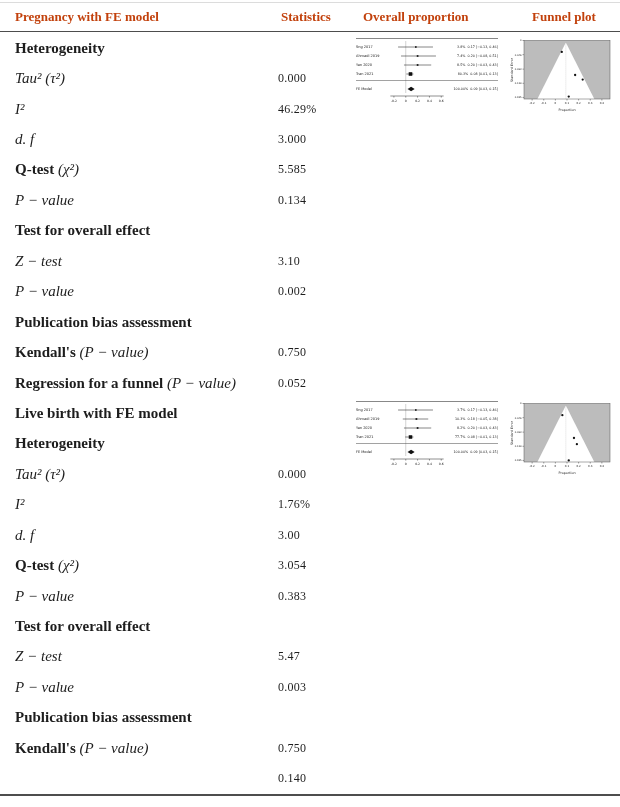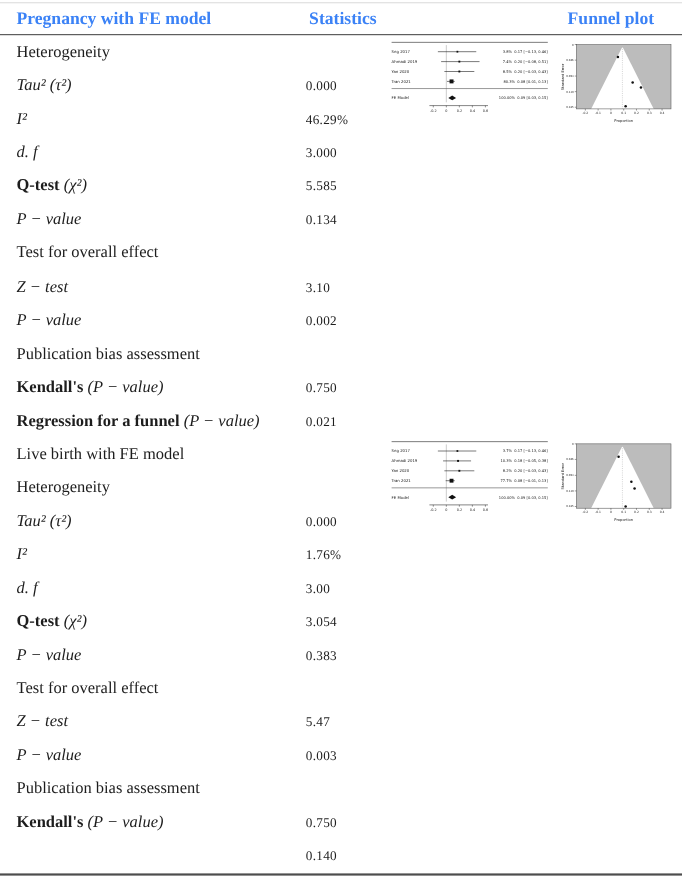--- a/index.html
+++ b/index.html
@@ -1,49 +1,50 @@
 <!DOCTYPE html>
 <html><head>
 <meta charset="utf-8">
 <style>
   html,body{margin:0;padding:0;background:#ffffff;}
   body{width:620px;height:807px;font-family:"Liberation Serif","DejaVu Serif",serif;color:#1d1d1d;}
   .page{position:relative;width:620px;height:807px;overflow:hidden;background:#fff;}
   .topline{position:absolute;top:2px;left:0;width:620px;height:1px;background:#dcdcdc;}
-  .hdr{position:absolute;top:9px;font-weight:bold;font-size:16px;white-space:nowrap;color:#3b82f6;}
+  .hdr{position:absolute;top:9px;font-weight:bold;font-size:13px;white-space:nowrap;color:#c2410c;}
   .hdr.c0{left:15px;}
   .hdr.c1{left:281px;}
   .hdr.c2{left:363px;}
-  .hdr.c3{left:516px;text-align:right;}
+  .hdr.c3{left:532px;text-align:right;}
   .hdrrule{position:absolute;top:31px;left:0;width:620px;height:1.4px;background:#4d4d4d;}
   .rows{position:absolute;top:33px;left:0;width:620px;}
   .row{position:relative;height:30.45px;display:flex;align-items:center;}
   .lbl{margin-left:15px;font-size:15px;white-space:nowrap;}
   .val{position:absolute;left:278px;font-size:12px;letter-spacing:.25px;white-space:nowrap;}
-  .r-bold .lbl{font-weight:normal;}
+  .r-bold .lbl{font-weight:bold;}
   .r-italic .lbl{font-style:italic;}
   .r-mixed .lbl{font-weight:bold;}
   .r-mixed .sfx{font-weight:normal;font-style:italic;}
   .sfx{font-style:italic;}
   .botrule{position:absolute;top:794px;left:0;width:620px;height:1.6px;background:#4d4d4d;}
   .chart{position:absolute;}
   #chart-0{left:354px;top:34px;}
   #chart-1{left:507px;top:37px;}
   #chart-2{left:354px;top:397px;}
   #chart-3{left:507px;top:400px;}
   svg{display:block;font-family:"DejaVu Sans",sans-serif;}
 </style>
 </head>
 <body>
 
 <div class="page">
   <div class="topline"></div>
 
   <div class="hdr c0">Pregnancy with FE model</div>
   <div class="hdr c1">Statistics</div>
+  <div class="hdr c2">Overall proportion</div>
   <div class="hdr c3">Funnel plot</div>
 
   <div class="hdrrule"></div>
 
   <div class="rows" id="rows">
       <div class="row r-bold">
         <span class="lbl">Heterogeneity</span>
       </div>
       <div class="row r-italic">
         <span class="lbl">Tau² (τ²)</span>
@@ -78,21 +79,21 @@
       </div>
       <div class="row r-bold">
         <span class="lbl">Publication bias assessment</span>
       </div>
       <div class="row r-mixed">
         <span class="lbl">Kendall's<span class="sfx"> (P − value)</span></span>
         <span class="val">0.750</span>
       </div>
       <div class="row r-mixed">
         <span class="lbl">Regression for a funnel<span class="sfx"> (P − value)</span></span>
-        <span class="val">0.021</span>
+        <span class="val">0.052</span>
       </div>
       <div class="row r-bold">
         <span class="lbl">Live birth with FE model</span>
       </div>
       <div class="row r-bold">
         <span class="lbl">Heterogeneity</span>
       </div>
       <div class="row r-italic">
         <span class="lbl">Tau² (τ²)</span>
         <span class="val">0.000</span>

